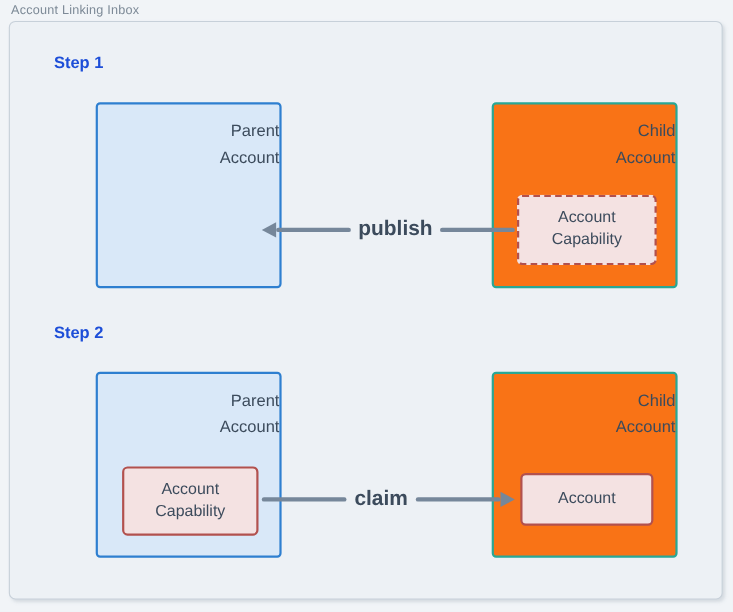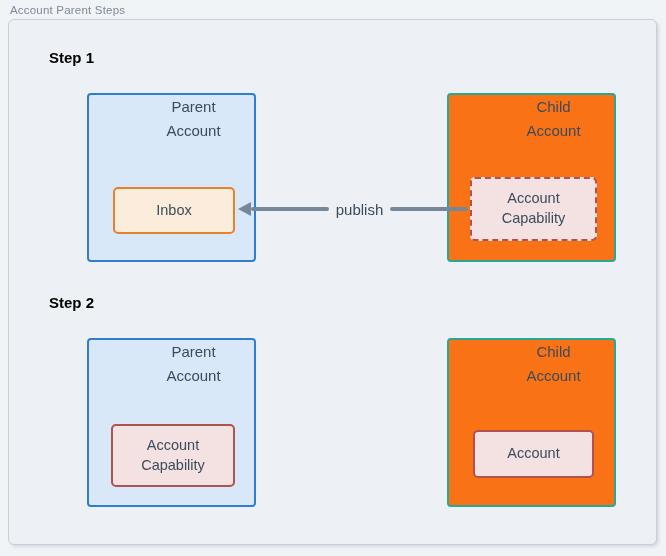--- a/index.html
+++ b/index.html
@@ -24,41 +24,42 @@
     background: #edf1f5;
     border: 1.5px solid #c7d0d9;
     border-radius: 6px;
     box-shadow: 2px 2px 3px rgba(160,172,184,.35);
   }
   .step-heading {
     position: absolute;
     left: 40px;
     font-size: 15px;
     font-weight: bold;
-    color: #000000;
+    color: #1d4ed8;
   }
   .step-heading.s1 { top: 29px; }
   .step-heading.s2 { top: 274px; text-align: center; }
 
   .acct-box {
     position: absolute;
     width: 169px; height: 169px;
     border-radius: 4px;
     border: 2px solid;
   }
   .acct-box.parent { border-color: #2e7fd0; background: #d9e8f8; }
   .acct-box.child  { border-color: #29a795; background: #f97316; }
   .pos-s1-parent { left: 78px;  top: 73px; }
   .pos-s1-child  { left: 438px; top: 73px; }
   .pos-s2-parent { left: 78px;  top: 318px; }
   .pos-s2-child  { left: 438px; top: 318px; }
 
   .acct-title {
     display: block;
-    text-align: center;
+    margin-top: 13px;
+    text-align: right;
     font-size: 15px;
     line-height: 1.6;
     color: #3c4b5c;
     white-space: pre-line;
     padding-left: 44px;
   }
   .node {
     position: absolute;
     display: flex;
     align-items: center;
@@ -97,38 +98,37 @@
   }
   .arrow .head {
     width: 0; height: 0;
     border-top: 7px solid transparent;
     border-bottom: 7px solid transparent;
   }
   .arrow .head.left  { border-right: 13px solid #76879a; }
   .arrow .head.right { border-left: 13px solid #76879a; }
   .arrow .arrow-label {
     padding: 0 7px;
-    font-size: 15px;
-    font-weight: 400;
+    font-size: 19px;
+    font-weight: 700;
     color: #3c4b5c;
   }
 </style>
 </head>
 <body>
 
-<div class="caption">Account Parent Steps</div>
+<div class="caption">Account Linking Inbox</div>
 
 <div class="panel">
 
   <div class="step-heading s1">Step 1</div>
 
   <div class="acct-box parent pos-s1-parent">
     <span class="acct-title">Parent
 Account</span>
-    <div class="node orange pos-inbox">Inbox</div>
   </div>
 
   <div class="acct-box child pos-s1-child">
     <span class="acct-title">Child
 Account</span>
     <div class="node red dashed pos-s1-cap">Account
 Capability</div>
   </div>
 
   <div class="arrow a1">
@@ -146,14 +146,20 @@
     <div class="node red pos-s2-cap">Account
 Capability</div>
   </div>
 
   <div class="acct-box child pos-s2-child">
     <span class="acct-title">Child
 Account</span>
     <div class="node red pos-s2-acct">Account</div>
   </div>
 
+  <div class="arrow a2">
+    <span class="line"></span>
+    <span class="arrow-label">claim</span>
+    <span class="line"></span>
+    <span class="head right"></span>
+  </div>
 
 </div>
 
 </body></html>

